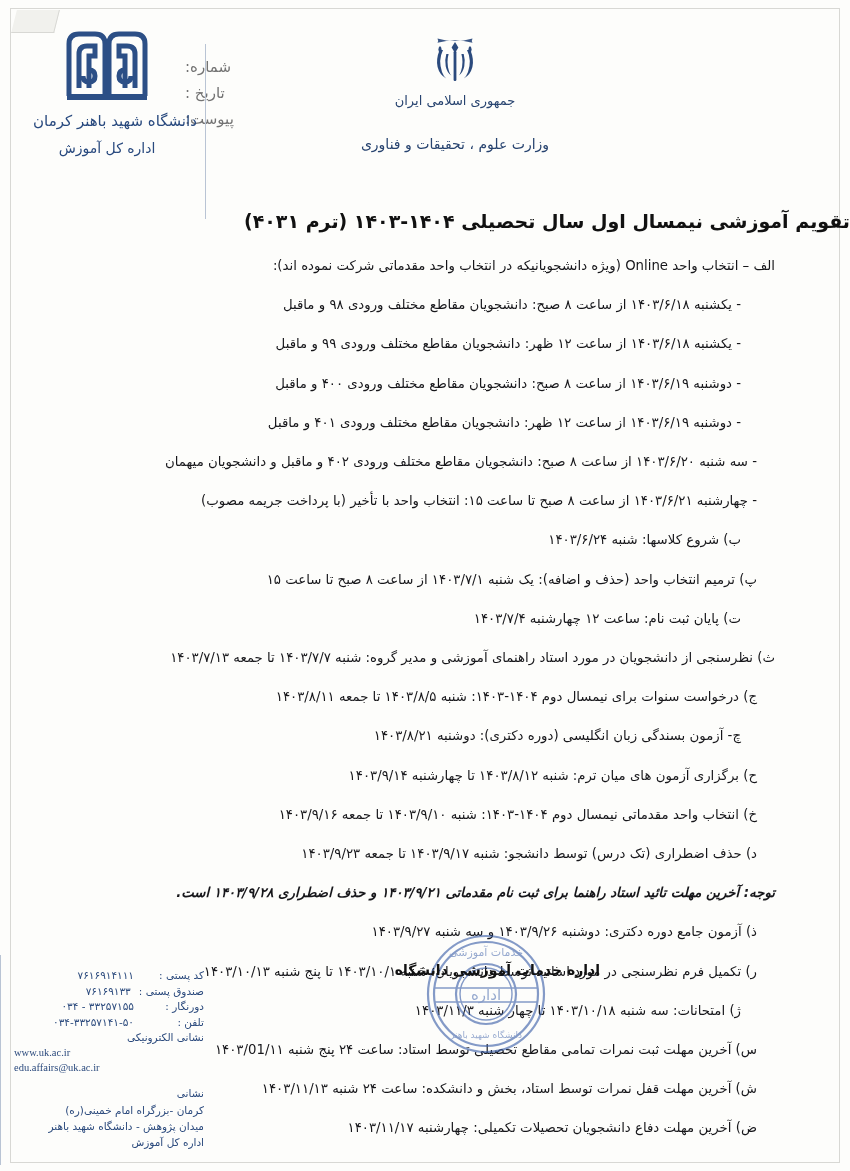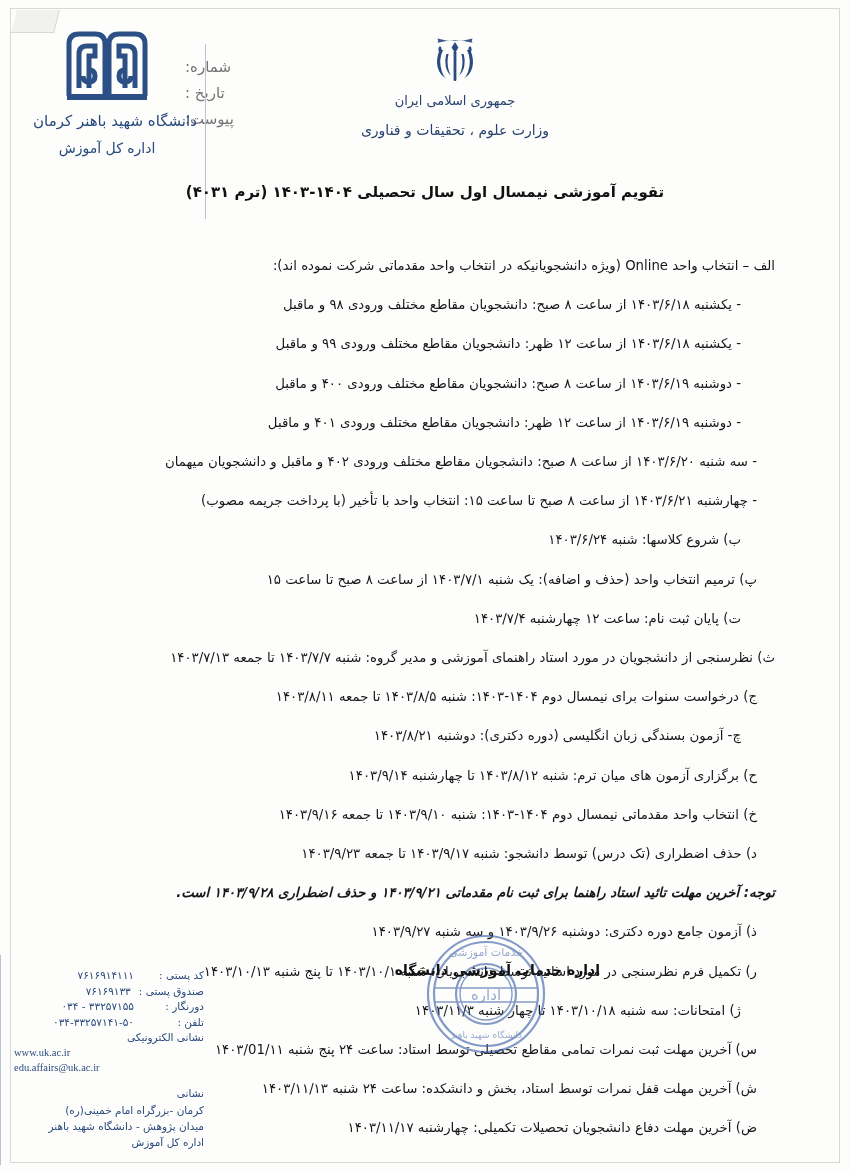--- a/index.html
+++ b/index.html
@@ -21,41 +21,41 @@
   }
 
   
   .header{position:absolute;left:0;right:0;top:26px;height:180px;}
 
   .emblem-block{
     position:absolute;left:330px;top:8px;width:250px;text-align:center;color:#2b4a7d;
   }
   .emblem-svg{display:block;margin:0 auto;}
   .emblem-sub1{font-size:13px;margin-top:3px;color:#27436f;font-family:"DejaVu Sans",sans-serif;}
-  .emblem-sub2{font-size:14px;margin-top:14px;color:#27436f;letter-spacing:.5px;}
+  .emblem-sub2{font-size:14px;margin-top:28px;color:#27436f;letter-spacing:.5px;}
 
   .meta-block{
     position:absolute;right:555px;top:28px;width:110px;text-align:left;
     color:#737373;font-size:15px;line-height:26px;direction:rtl;
   }
   .meta-row{white-space:nowrap;}
 
   .uni-block{
     position:absolute;left:12px;top:0px;width:190px;text-align:center;color:#2c4f86;
   }
   .uni-rule{
     position:absolute;left:205px;top:18px;width:1px;height:175px;background:#b9c4d4;
   }
   .uni-name{font-size:15px;margin-top:4px;color:#28497e;padding-left:16px;}
   .uni-dept{font-size:14px;margin-top:10px;color:#28497e;}
 
   
   .doc-title{
-    position:absolute;left:0;right:0;top:183px;text-align:center;
-    font-size:15px;font-weight:bold;color:#111;direction:rtl;
+    position:absolute;left:0;right:0;top:210px;
+    font-size:19px;font-weight:bold;color:#111;direction:rtl;
   }
 
   
   .body-area{
     position:absolute;right:62px;left:62px;top:240px;
     direction:rtl;text-align:right;color:#16161a;
     font-size:13.3px;line-height:26.2px;
   }
   .line{white-space:nowrap;margin:13px;padding:0;}
   .line.sub{padding-right:34px;}

